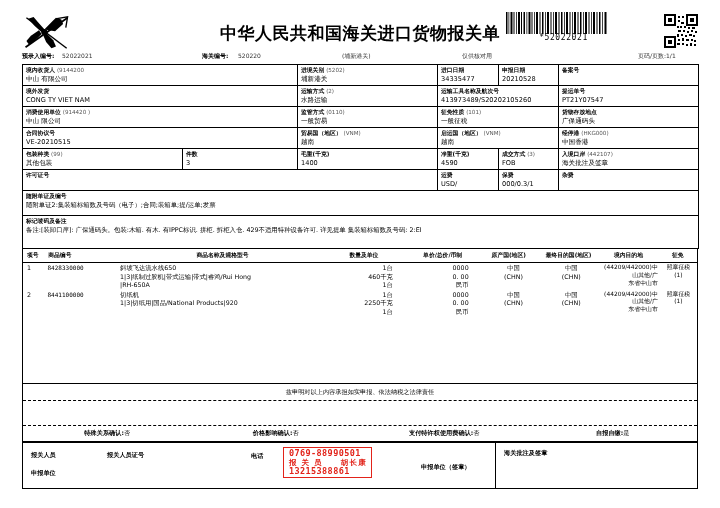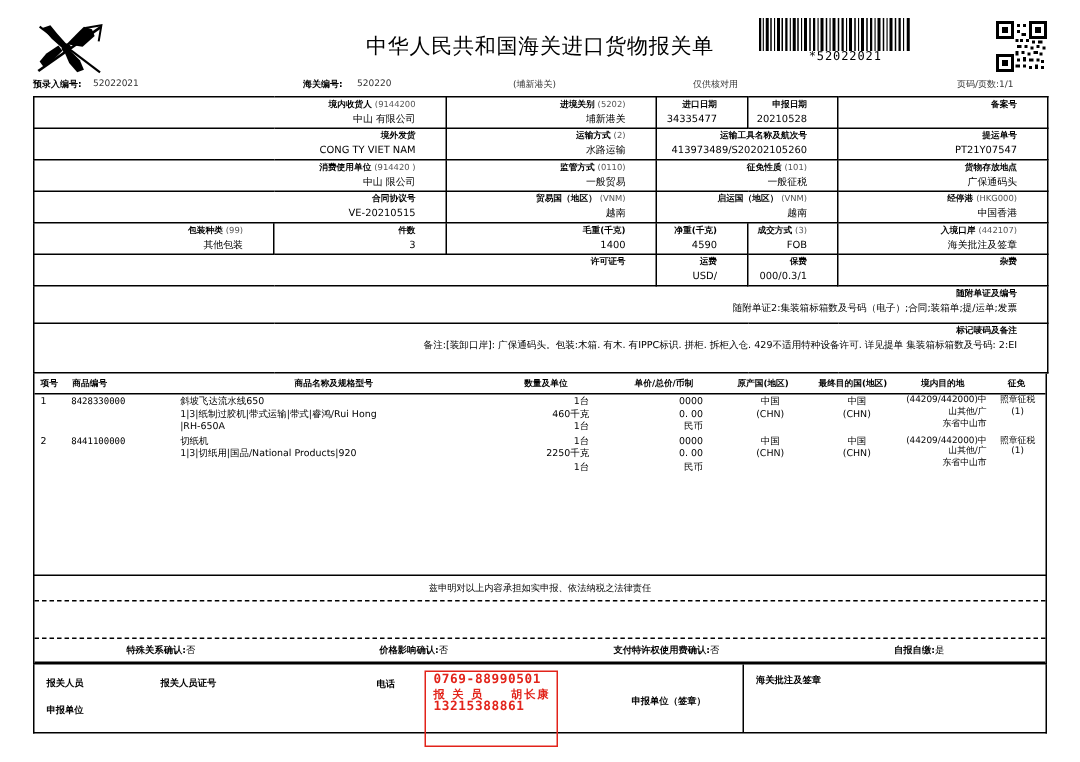--- a/index.html
+++ b/index.html
@@ -10,37 +10,37 @@
     font-size:6px;color:#000;
     -webkit-font-smoothing:none;
   }
   .page{position:relative;width:720px;height:508px;box-sizing:border-box;padding:0;}
 
   
   .topbar{position:relative;height:52px;}
   .logo{position:absolute;left:24px;top:16px;width:46px;height:34px;}
   .doc-title{
     position:absolute;left:0;right:0;top:22px;text-align:center;
-    font-size:14px;font-weight:normal;letter-spacing:.5px;
+    font-size:17px;font-weight:bold;letter-spacing:.5px;
     font-family:"DejaVu Sans","Liberation Sans",sans-serif;
   }
   .barcode{position:absolute;left:505px;top:12px;width:105px;height:22px;}
   .barcode-num{position:absolute;left:511px;top:33px;width:105px;text-align:center;
     font-family:"DejaVu Sans Mono","Liberation Mono",monospace;font-size:8px;letter-spacing:.6px;}
   .qr{position:absolute;left:664px;top:14px;width:34px;height:34px;}
 
   
   .metarow{position:relative;height:11px;margin:0 22px 1px 22px;}
   .metarow span{position:absolute;white-space:nowrap;font-size:6px;}
   .lbl{font-weight:bold;}
   .val{color:#333;}
 
   
   .grid{margin:0 22px;border:1.2px solid #000;border-collapse:collapse;width:676px;table-layout:fixed;}
-  .grid td{border:0.6px solid #000;vertical-align:top;padding:1px 20px 1px 3px;line-height:1.25;height:18px;text-align:right;}
+  .grid td{border:0.6px solid #000;vertical-align:top;padding:1px 20px 1px 3px;line-height:1.25;height:18px;}
   .cellttl{font-weight:bold;font-size:5.8px;display:inline;}
   .cellcode{font-size:5.6px;color:#555;}
   .cellval{display:block;font-size:6.6px;margin-top:1px;white-space:nowrap;overflow:hidden;}
   .thick-b{border-bottom:1.2px solid #000 !important;}
 
   
   .noteline{font-size:6.4px;line-height:1.3;white-space:nowrap;}
 
   
   .items{margin:0 22px;border-left:1.2px solid #000;border-right:1.2px solid #000;
@@ -85,21 +85,21 @@
   
   .sigwrap{margin:0 22px;border-left:1.2px solid #000;border-right:1.2px solid #000;
            border-bottom:1.2px solid #000;width:676px;box-sizing:border-box;
            display:flex;height:46px;position:relative;}
   .sigleft{width:472px;position:relative;border-right:0.8px solid #000;}
   .sigright{flex:1;position:relative;}
   .sg{position:absolute;font-weight:bold;font-size:6.2px;white-space:nowrap;}
   .stamp{
     position:absolute;left:260px;top:4px;
     border:1.2px solid #e2231a;color:#e2231a;
-    padding:1px 4px 20px 5px;line-height:1.15;
+    padding:1px 4px 0 5px;line-height:1.15;
     font-family:"DejaVu Sans Mono","Liberation Mono",monospace;
     font-size:8.5px;font-weight:bold;letter-spacing:.4px;
   }
   .stamp .mid{font-family:"DejaVu Sans","Liberation Sans",sans-serif;
               font-size:7.5px;letter-spacing:1.2px;}
   .stamp .mid .nm{margin-left:18px;}
 </style>
 </head>
 <body>
 

